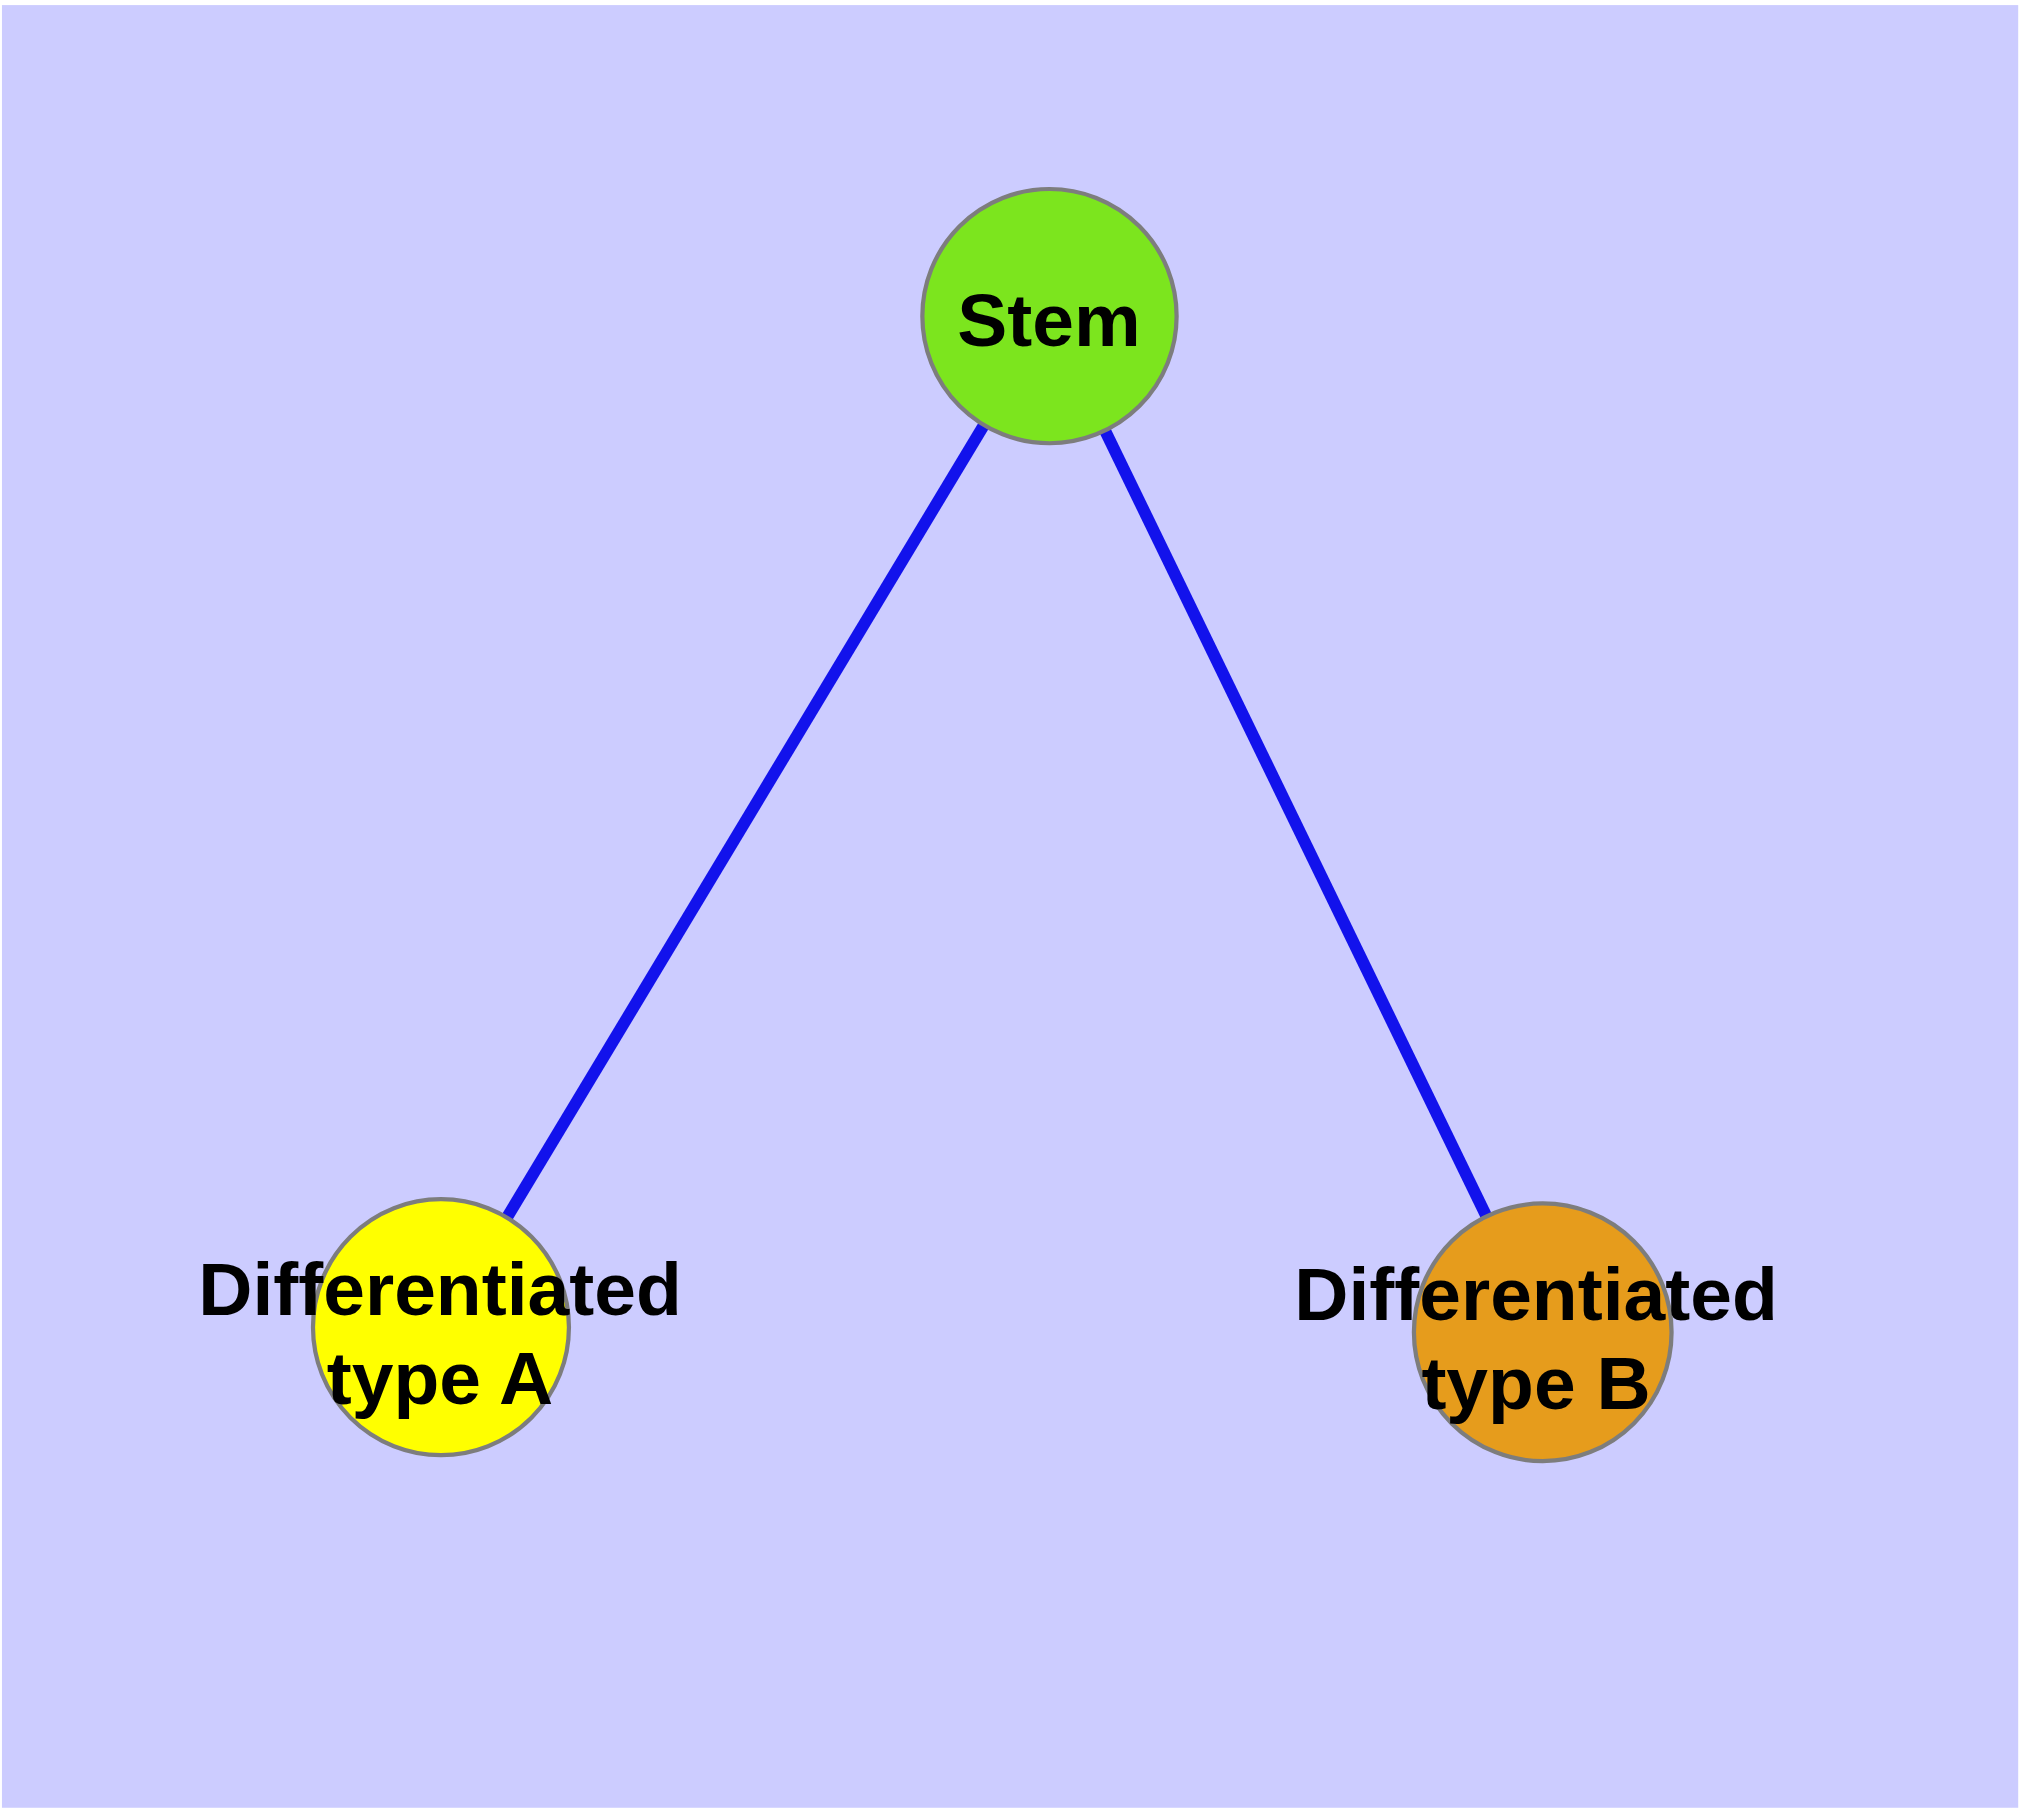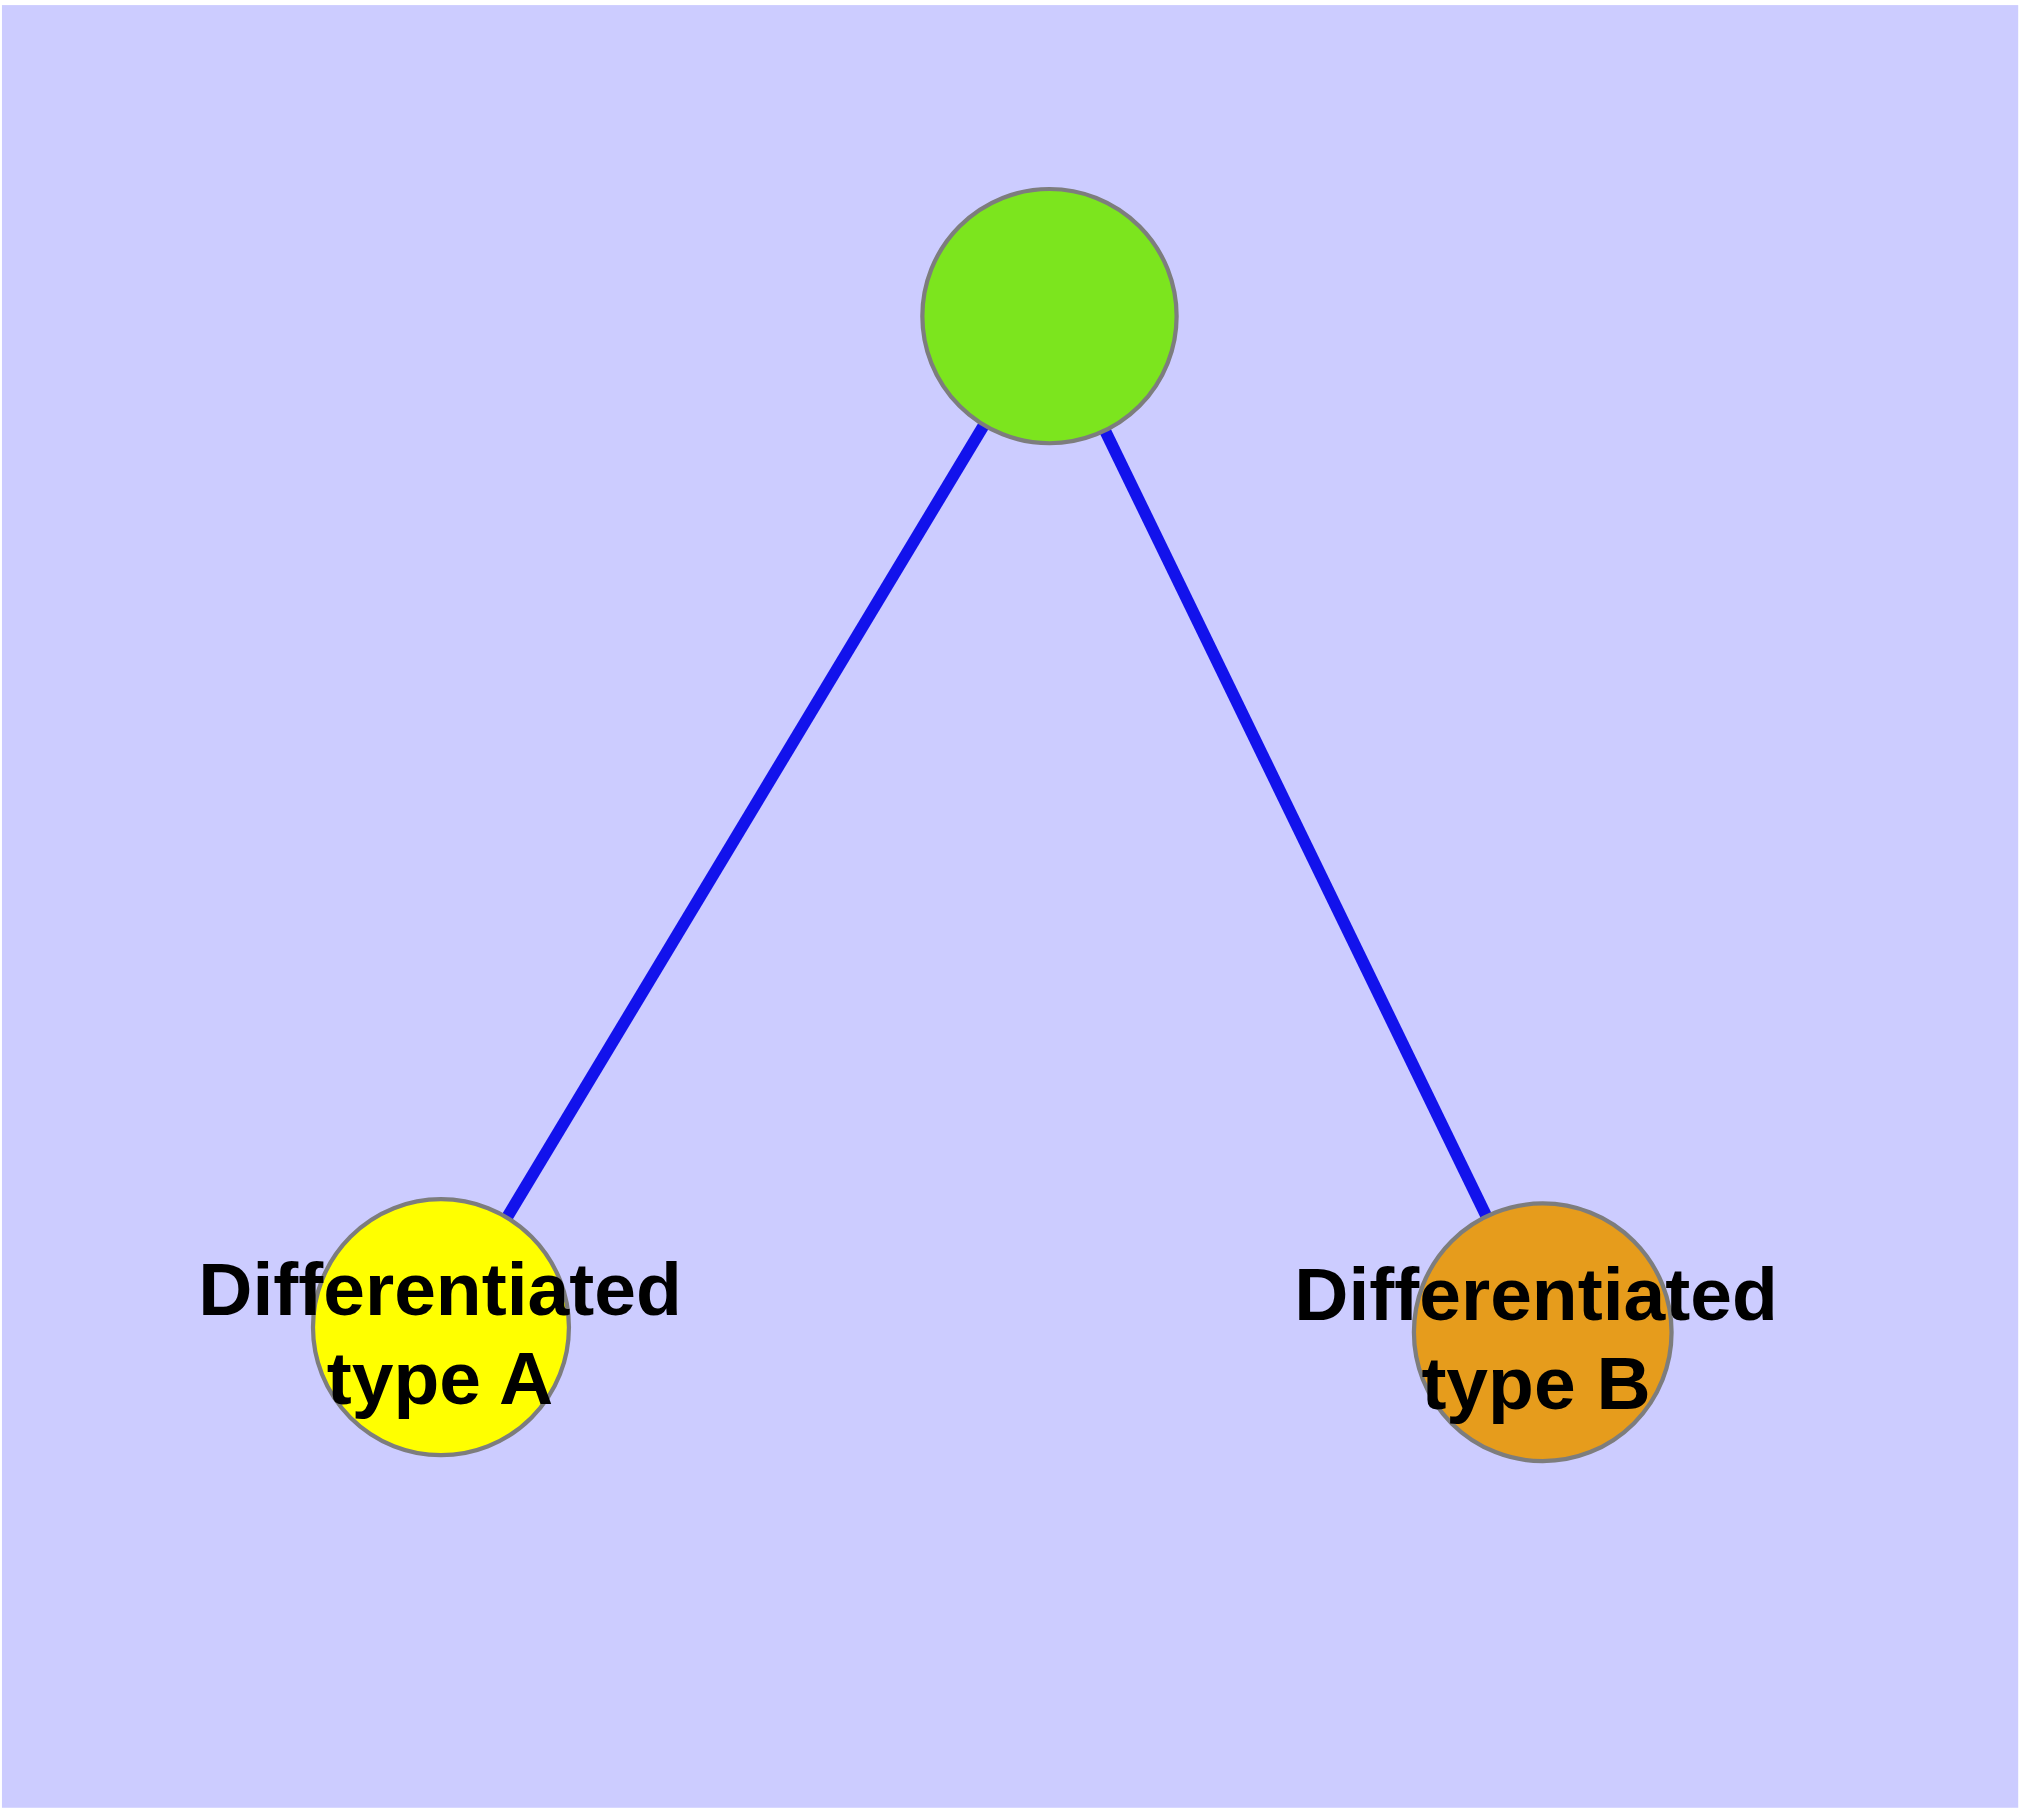--- a/index.html
+++ b/index.html
@@ -38,20 +38,21 @@
 
     <line x1="1238" y1="373" x2="1820" y2="1572" class="edge" stroke="#1212EC"></line>
 
     <circle cx="1238" cy="373" r="150" class="node" fill="#7CE51E" stroke="#7D7D7D"></circle>
 
     <circle cx="520" cy="1566" r="151" class="node" fill="#FFFF00" stroke="#7D7D7D"></circle>
 
     <circle cx="1820" cy="1572" r="152" class="node" fill="#E69C1C" stroke="#7D7D7D"></circle>
   </svg>
 
+  <div class="label" style="left: 1049px; top: 320px;">Stem</div>
 
   <div class="label" style="left: 440px; top: 1334px;">Differentiated
 type A</div>
 
   <div class="label" style="left: 1536px; top: 1339px;">Differentiated
 type B</div>
 </div>
 
 
 </body></html>

